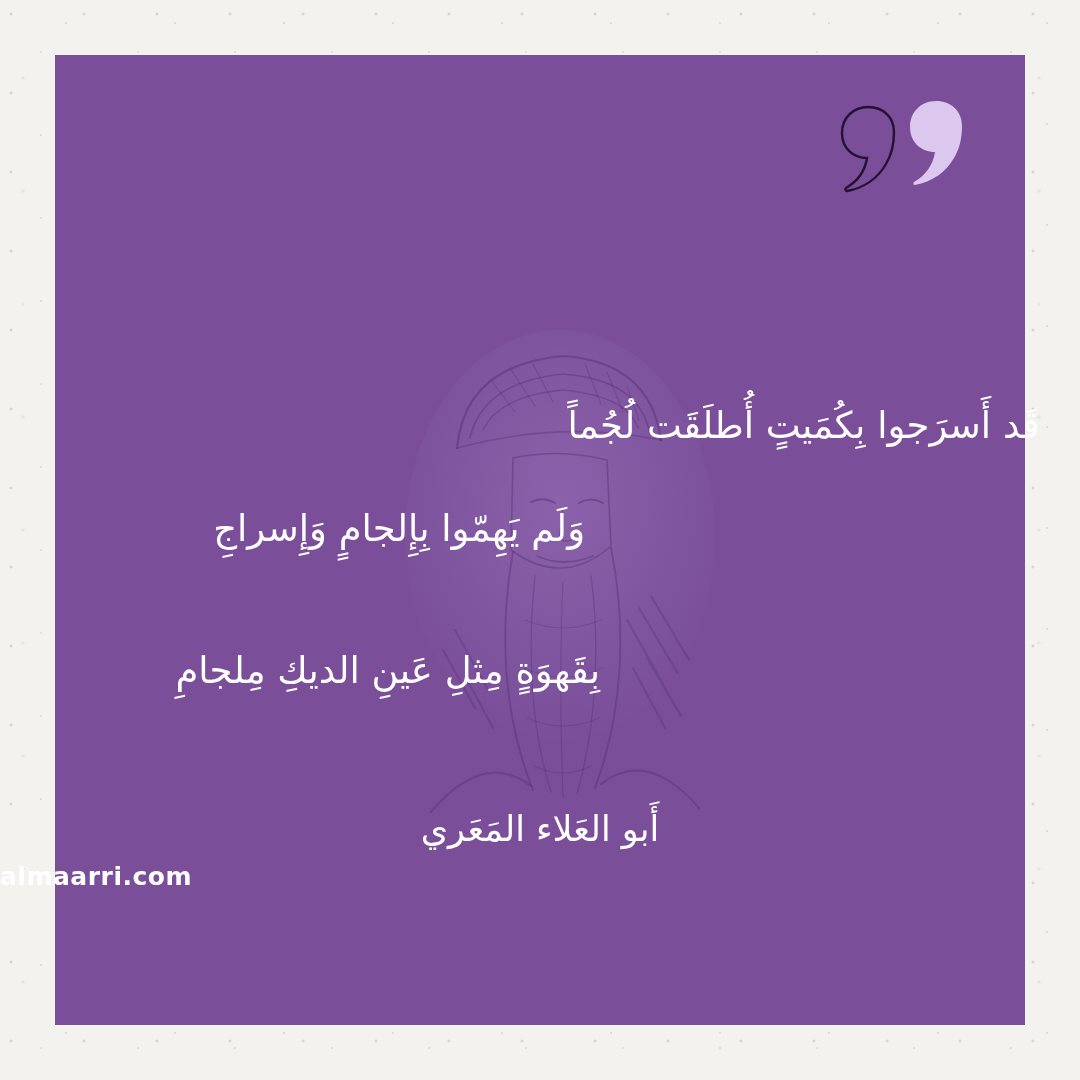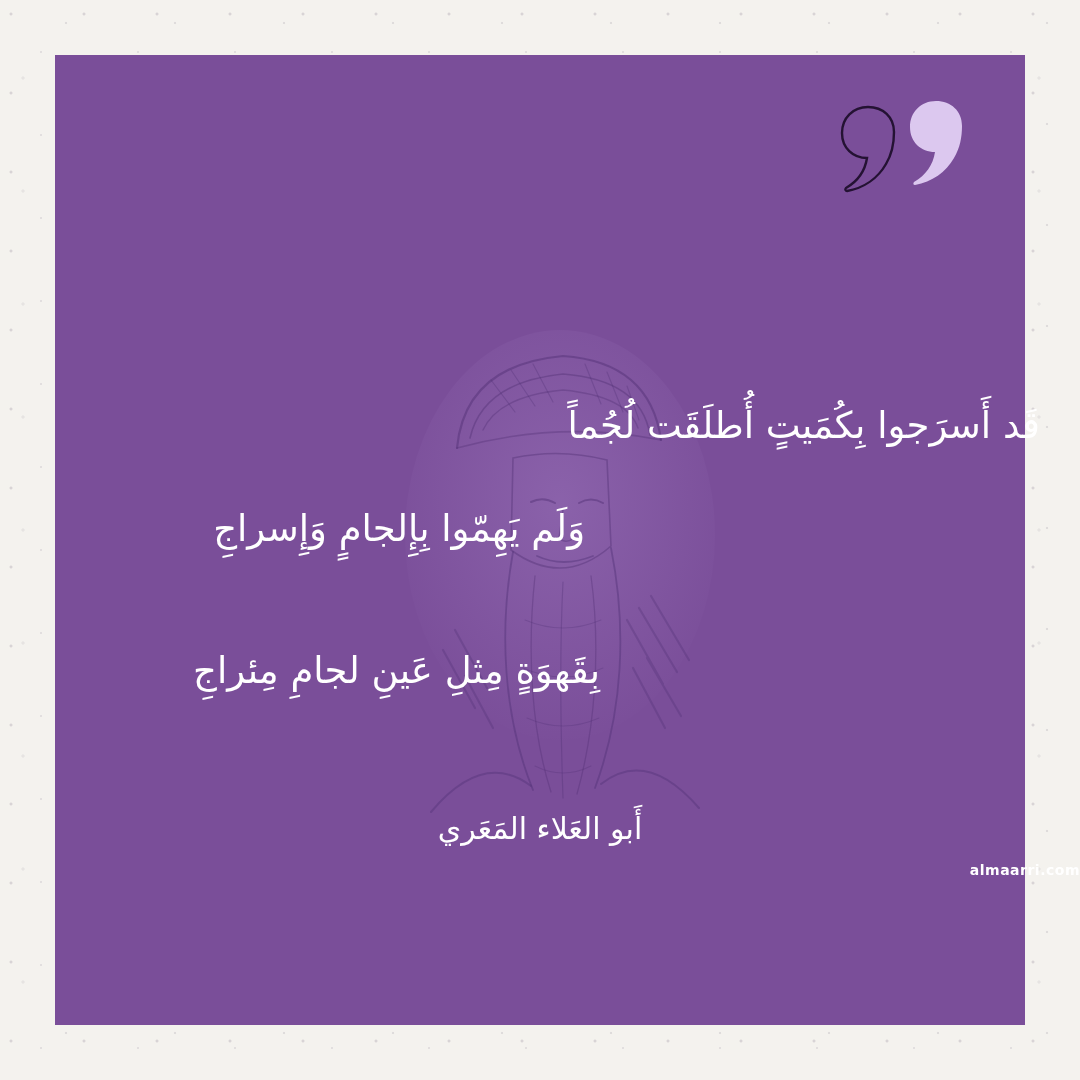--- a/index.html
+++ b/index.html
@@ -24,25 +24,25 @@
     position:absolute;direction:rtl;white-space:nowrap;
     color:#ffffff;font-size:37px;line-height:66px;
     text-rendering:optimizeLegibility;
   }
   .verse-1{top:393px;right:40px;}
   .verse-2{top:496px;right:495px;}
   .verse-3{top:556px;right:240px;}
   .verse-4{top:638px;right:480px;}
   .author-block{
     position:absolute;left:0;right:0;top:798px;text-align:center;direction:rtl;
-    color:#ffffff;font-size:30px;line-height:62px;white-space:nowrap;
+    color:#ffffff;font-size:35px;line-height:62px;white-space:nowrap;
   }
   .site-url{
-    position:absolute;left:0;right:0;top:862px;text-align:right;
-    color:#ffffff;font-size:14px;font-weight:bold;letter-spacing:.5px;
+    position:absolute;left:0;right:0;top:862px;text-align:left;
+    color:#ffffff;font-size:25px;font-weight:bold;letter-spacing:.5px;
     font-family:"DejaVu Sans",sans-serif;direction:ltr;
   }
 </style>
 </head>
 <body>
 
 <div class="canvas">
 
   <div class="purple-card">
 
@@ -106,18 +106,18 @@
 
     <svg class="quote-marks" viewBox="0 0 132 102" aria-hidden="true">
       <path d="M33 10 C18 10 7 21 7 36 C7 51 18 61 32 61 C30 74 23 84 11 91 C10 92 10 94 12 94 C29 91 43 81 51 67 C57 57 59 46 59 35 C59 20 48 10 33 10 Z" fill="none" stroke="#241233" stroke-width="2.4" transform="translate(0,6)"></path>
       <path d="M33 10 C18 10 7 21 7 36 C7 51 18 61 32 61 C30 74 23 84 11 91 C10 92 10 94 12 94 C29 91 43 81 51 67 C57 57 59 46 59 35 C59 20 48 10 33 10 Z" fill="#dcc8ef" transform="translate(68,0)"></path>
     </svg>
 
   </div>
 
   <div class="verse-line verse-1">قَد أَسرَجوا بِكُمَيتٍ أُطلَقَت لُجُماً</div>
   <div class="verse-line verse-2">وَلَم يَهِمّوا بِإِلجامٍ وَإِسراجِ</div>
-  <div class="verse-line verse-4">بِقَهوَةٍ مِثلِ عَينِ لجامِ مِئراجِ</div>
+  <div class="verse-line verse-4">بِقَهوَةٍ مِثلِ عَينِ الديكِ مِلجامِ</div>
 
   <div class="author-block">أَبو العَلاء المَعَري</div>
   <div class="site-url">almaarri.com</div>
 
 </div>
 
 </body></html>

